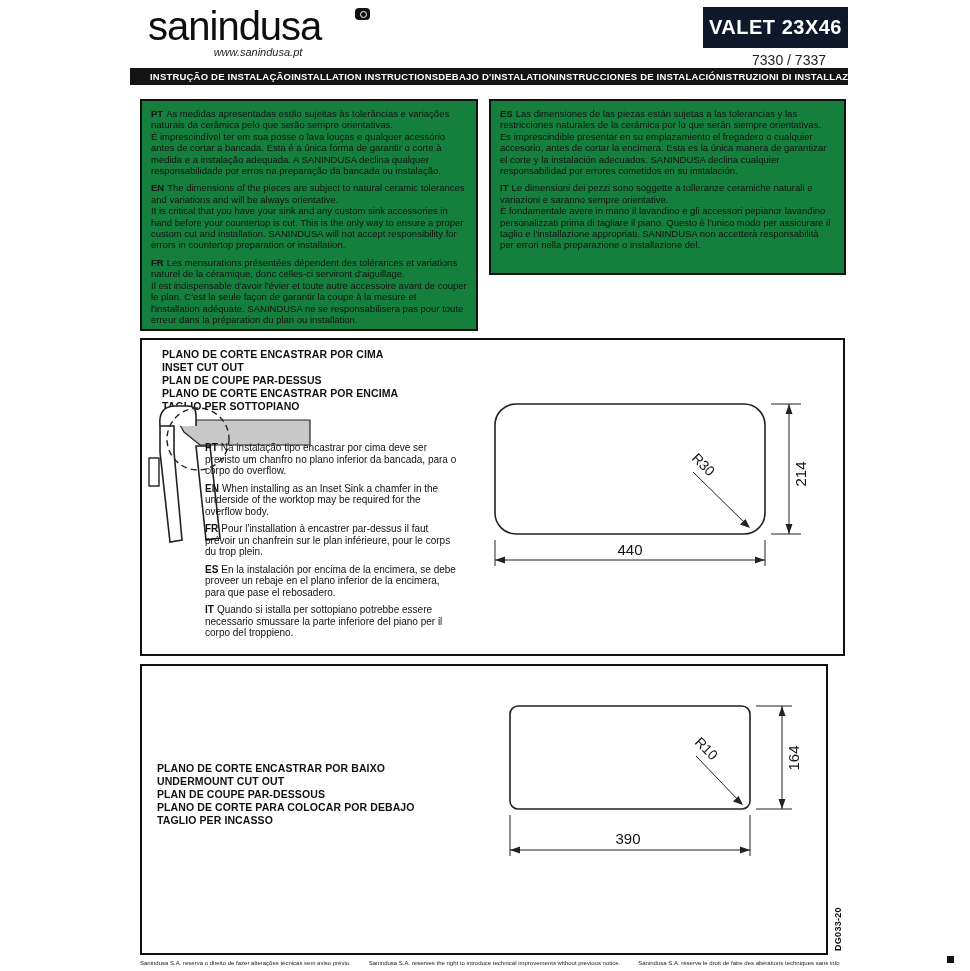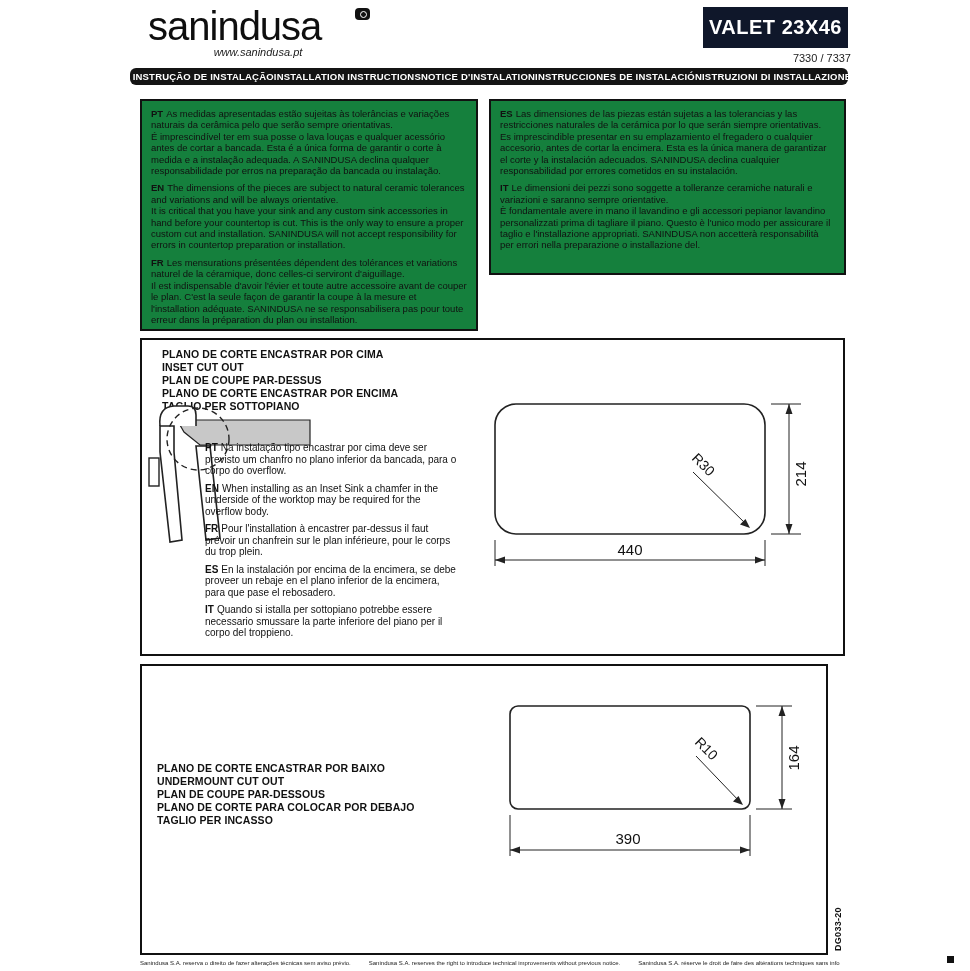--- a/index.html
+++ b/index.html
@@ -6,23 +6,23 @@
   html,body { background:#fff; }
   body { font-family:"Liberation Sans", sans-serif; color:#111; }
   .page { position:relative; width:956px; height:971px; background:#fff; overflow:hidden; }
 
   
   .logo-text { position:absolute; left:148px; top:4px; font-size:40px; letter-spacing:-1px; color:#0e0e0e; font-weight:400; }
   .logo-mark { position:absolute; left:355px; top:8px; width:15px; height:12px; background:#111; border-radius:4px; }
   .logo-mark::after { content:""; position:absolute; left:5px; top:3px; width:5px; height:5px; border:1.5px solid #fff; border-radius:50%; }
   .logo-url { position:absolute; left:148px; top:46px; width:220px; text-align:center; font-size:11px; color:#1a1a1a;font-style:italic; }
   .badge { position:absolute; left:703px; top:7px; width:145px; height:41px; background:#0f172a; color:#fff; display:flex; align-items:center; justify-content:center; font-size:20px; font-weight:bold; letter-spacing:0.5px; }
-  .codes { position:absolute; left:706px; top:52px; width:145px; text-align:right; font-size:11px; color:#222; }
+  .codes { position:absolute; left:681px; top:52px; width:145px; text-align:right; font-size:14px; color:#222; }
 
-  .navbar { position:absolute; left:130px; top:68px; width:718px; height:17px; background:#141414; color:#fff; display:flex; align-items:center; justify-content:center; padding:0 14px 0 20px;border-radius:6px; }
+  .navbar { position:absolute; left:130px; top:68px; width:718px; height:17px; background:#141414; color:#fff; display:flex; align-items:center; justify-content:space-between; padding:0 14px 0 20px; }
   .navbar span { font-size:9.5px; font-weight:bold; letter-spacing:0.2px; white-space:nowrap; }
 
   
   .note-box { position:absolute; border:2px solid #111; background:#15803d; padding:7px 9px; font-size:9.5px; line-height:11.4px; }
   .note-box p { margin-bottom:6px; white-space:pre-line; }
   .note-box b { margin-right:3px; }
   .box-left  { left:140px; top:99px;  width:338px; height:232px; }
   .box-right { left:489px; top:99px;  width:357px; height:176px; }
 
   
@@ -58,21 +58,21 @@
 
   <div class="logo-text">sanindusa</div>
   <div class="logo-mark"></div>
   <div class="logo-url">www.sanindusa.pt</div>
   <div class="badge">VALET 23X46</div>
   <div class="codes">7330 / 7337</div>
 
   <div class="navbar">
     <span>INSTRUÇÃO DE INSTALAÇÃO</span>
     <span>INSTALLATION INSTRUCTIONS</span>
-    <span>NOTICE D'INSTALATION</span>
+    <span>DEBAJO D'INSTALATION</span>
     <span>INSTRUCCIONES DE INSTALACIÓN</span>
     <span>ISTRUZIONI DI INSTALLAZIONE</span>
   </div>
 
   <div class="note-box box-left">
     <p><b>PT</b><span>As medidas apresentadas estão sujeitas às tolerâncias e variações naturais da cerâmica pelo que serão sempre orientativas.
 É imprescindível ter em sua posse o lava louças e qualquer acessório antes de cortar a bancada. Esta é a única forma de garantir o corte à medida e a instalação adequada. A SANINDUSA declina qualquer responsabilidade por erros na preparação da bancada ou instalação.</span></p>
     <p><b>EN</b><span>The dimensions of the pieces are subject to natural ceramic tolerances and variations and will be always orientative.
 It is critical that you have your sink and any custom sink accessories in hand before your countertop is cut. This is the only way to ensure a proper custom cut and installation. SANINDUSA will not accept responsibility for errors in countertop preparation or installation.</span></p>
     <p><b>FR</b><span>Les mensurations présentées dépendent des tolérances et variations naturel de la céramique, donc celles-ci serviront d'aiguillage.

